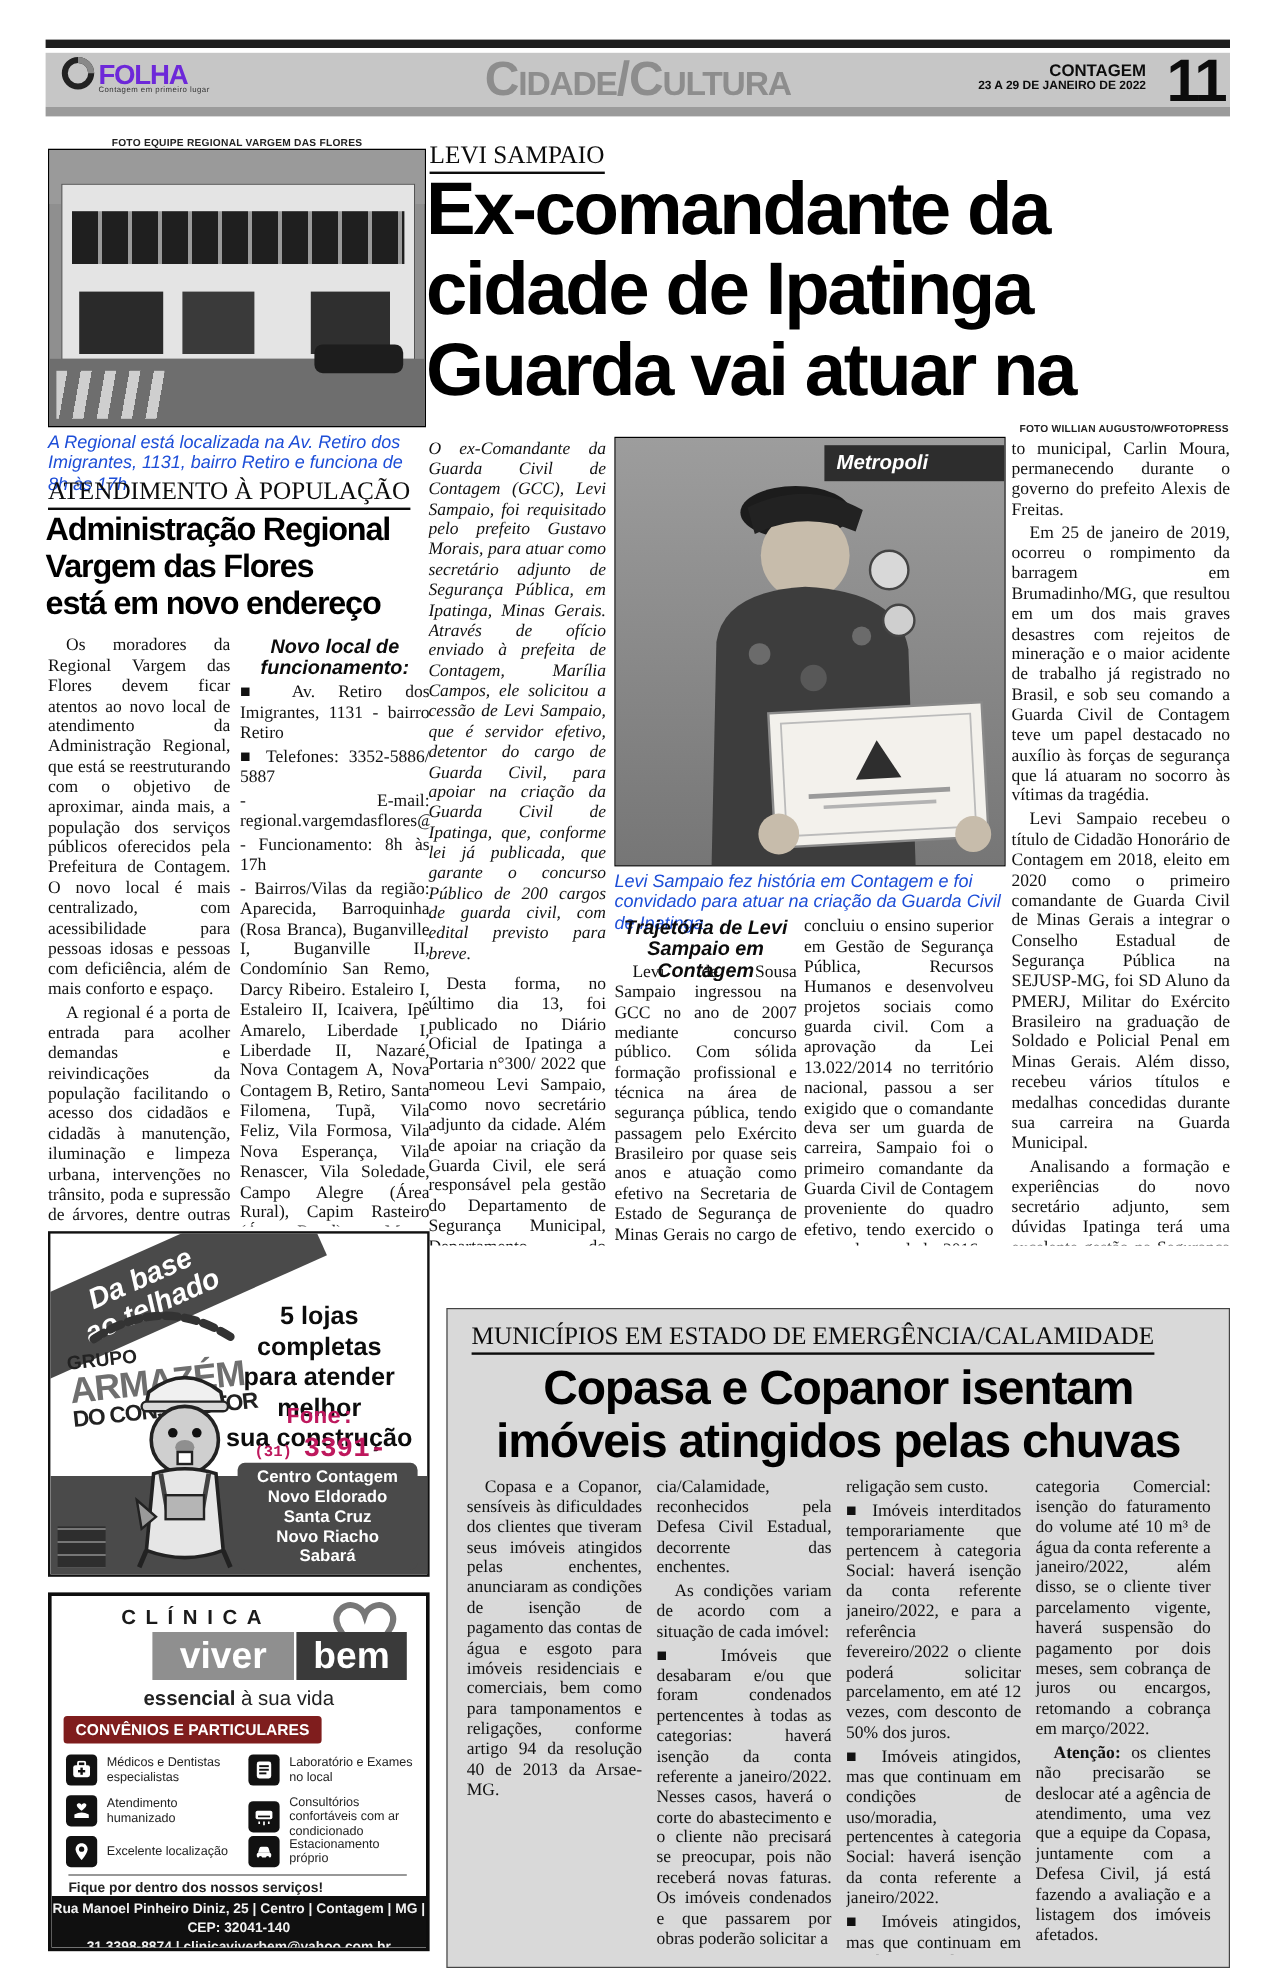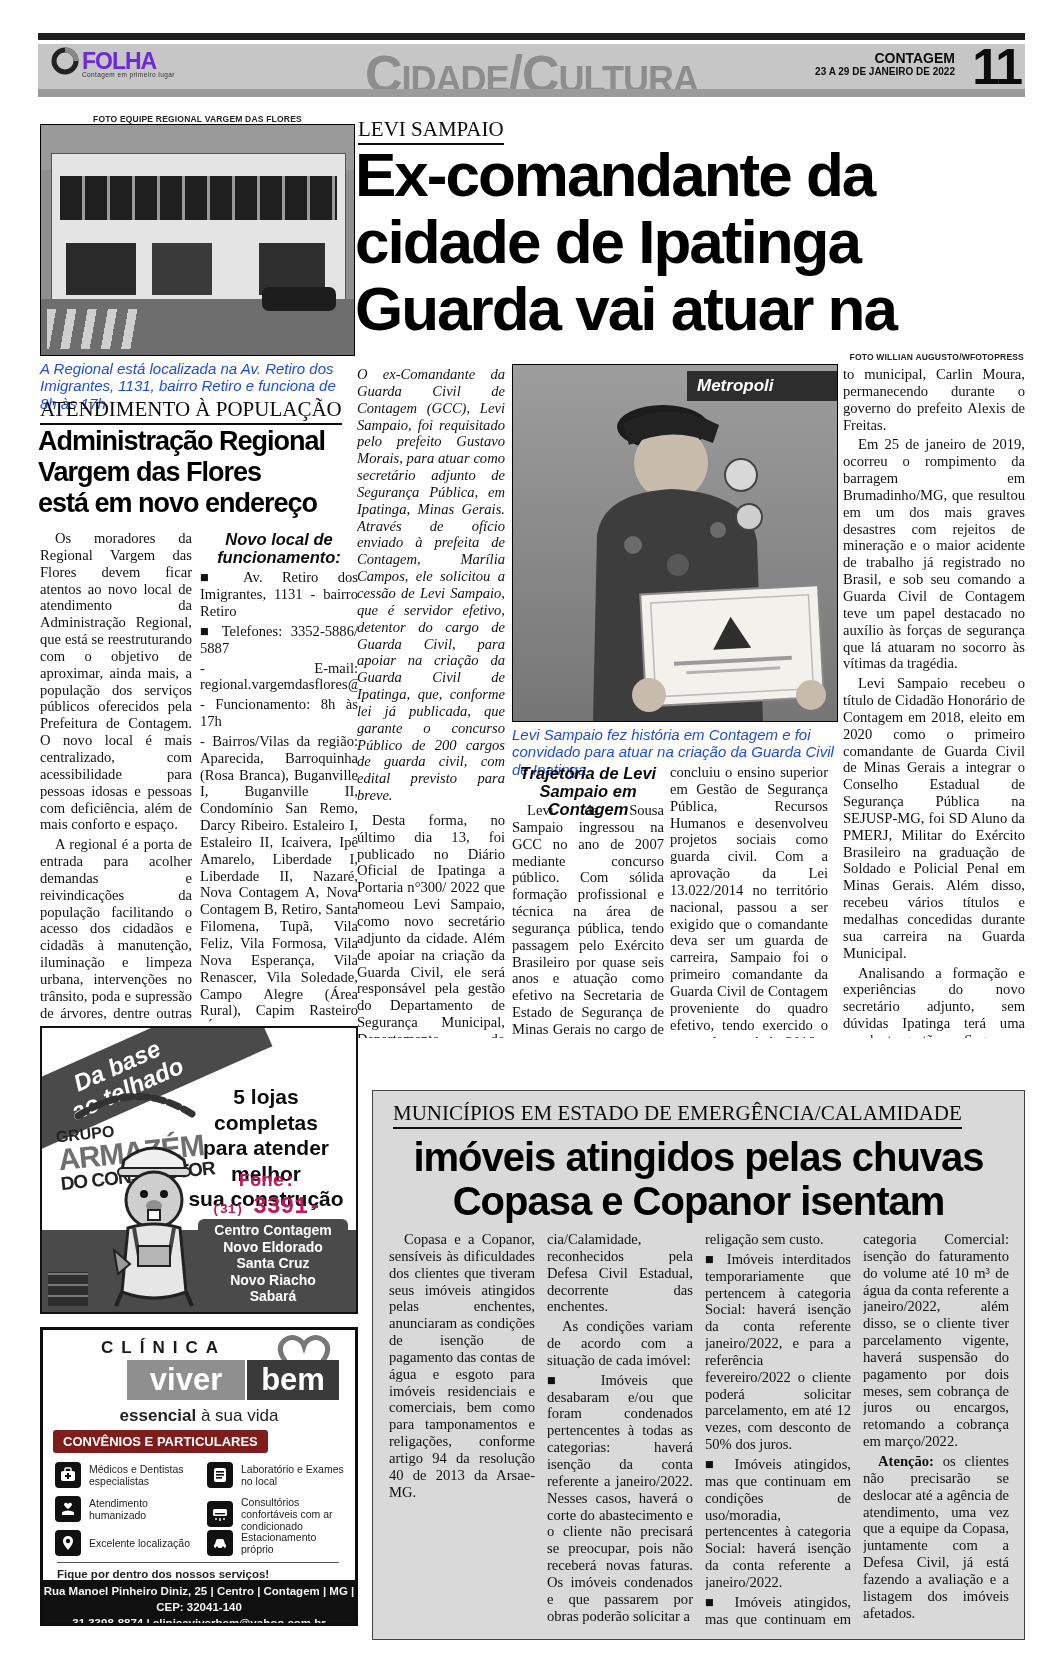--- a/index.html
+++ b/index.html
@@ -6,21 +6,21 @@
   .page{position:relative;width:1063px;height:1653px;background:#fff;overflow:hidden;
         font-family:"Liberation Serif",serif;color:#111;}
   .abs{position:absolute;}
   
   .mh-topbar{background:#1e1e1e;}
   .mh-band{background:#c6c6c6;}
   .mh-subbar{background:#9b9b9b;}
   .mh-logo-text{font-family:"Liberation Sans",sans-serif;font-weight:bold;font-size:23px;letter-spacing:-1px;color:#6d28d9;}
   .mh-tagline{font-family:"Liberation Sans",sans-serif;font-size:6.5px;color:#333;letter-spacing:.4px;}
   .mh-section{font-family:"Liberation Sans",sans-serif;font-weight:bold;font-variant:small-caps;
-              font-size:52px;color:#8d8d8d;letter-spacing:-1px;}
+              font-size:40px;color:#8d8d8d;letter-spacing:-1px;}
   .mh-city{font-family:"Liberation Sans",sans-serif;font-weight:bold;font-size:14px;color:#0c0c0c;text-align:right;}
   .mh-date{font-family:"Liberation Sans",sans-serif;font-weight:bold;font-size:10px;color:#0c0c0c;text-align:right;}
   .mh-page{font-family:"Liberation Sans",sans-serif;font-weight:bold;font-size:50px;color:#0c0c0c;letter-spacing:-2px;}
   
   .credit{font-family:"Liberation Sans",sans-serif;font-weight:bold;font-size:8.5px;color:#222;letter-spacing:.2px;}
   .caption{font-family:"Liberation Sans",sans-serif;font-weight:normal;font-style:italic;font-size:15px;line-height:1.15;color:#1d4ed8;}
   .kicker{font-size:21px;color:#0c0c0c;border-bottom:2px solid #0c0c0c;display:inline-block;padding-bottom:1px;white-space:nowrap;}
   .hl{font-family:"Liberation Sans",sans-serif;font-weight:bold;color:#000;}
   .bodycol{overflow:hidden;}
   .bodycol p{margin:0 0 3px 0;font-size:14.6px;line-height:1.155;text-align:justify;}
@@ -320,22 +320,22 @@
       <div>Rua Manoel Pinheiro Diniz, 25 | Centro | Contagem | MG | CEP: 32041-140</div>
       <div>31 3398-8874 | clinicaviverbem@yahoo.com.br</div>
     </div>
   </div>
 
   <div class="abs copasa-box" style="left:372px;top:1090px;width:651px;height:548px;">
     <div class="abs" style="left:20px;top:10px;">
       <span class="kicker">MUNICÍPIOS EM ESTADO DE EMERGÊNCIA/CALAMIDADE</span>
     </div>
     <div class="abs hl" style="left:0;top:44px;width:100%;text-align:center;font-size:40px;line-height:44px;letter-spacing:-1px;">
+      <div>Copasa e Copanor isentam</div>
       <div>imóveis atingidos pelas chuvas</div>
-      <div>Copasa e Copanor isentam</div>
     </div>
     <div class="abs bodycol" style="left:16px;top:140px;width:146px;height:398px;">
       <p class="ind">Copasa e a Copanor, sensíveis às dificuldades dos clientes que tiveram seus imóveis atingidos pelas enchentes, anunciaram as condições de isenção de pagamento das contas de água e esgoto para imóveis residenciais e comerciais, bem como para tamponamentos e religações, conforme artigo 94 da resolução 40 de 2013 da Arsae- MG.</p>
     </div>
     <div class="abs bodycol" style="left:174px;top:140px;width:146px;height:398px;">
       <p>cia/Calamidade, reconhecidos pela Defesa Civil Estadual, decorrente das enchentes.</p>
       <p class="ind">As condições variam de acordo com a situação de cada imóvel:</p>
       <p>■ Imóveis que desabaram e/ou que foram condenados pertencentes à todas as categorias: haverá isenção da conta referente a janeiro/2022. Nesses casos, haverá o corte do abastecimento e o cliente não precisará se preocupar, pois não receberá novas faturas. Os imóveis condenados e que passarem por obras poderão solicitar a</p>
     </div>
     <div class="abs bodycol" style="left:332px;top:140px;width:146px;height:398px;">

